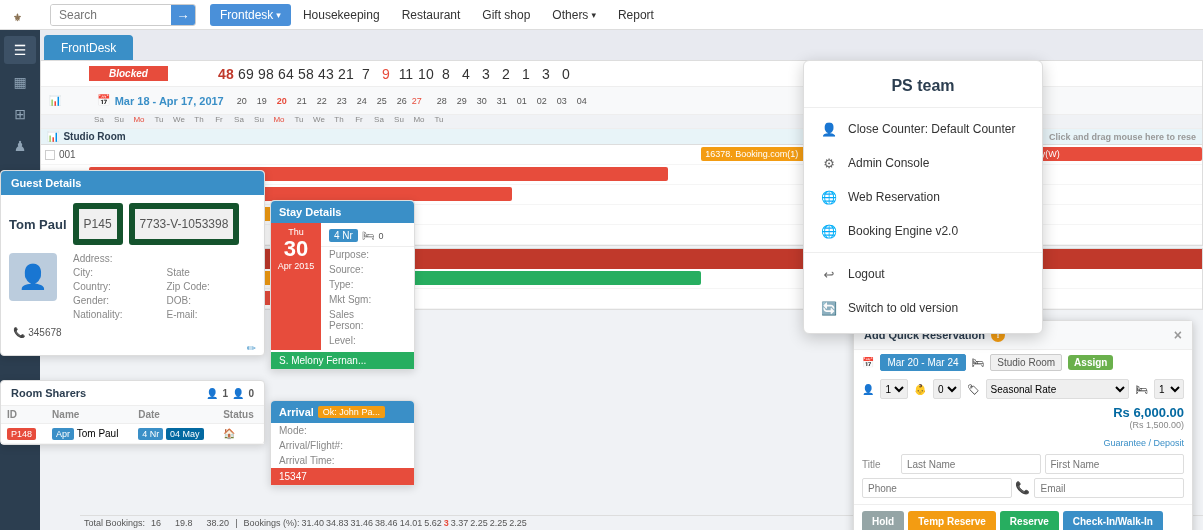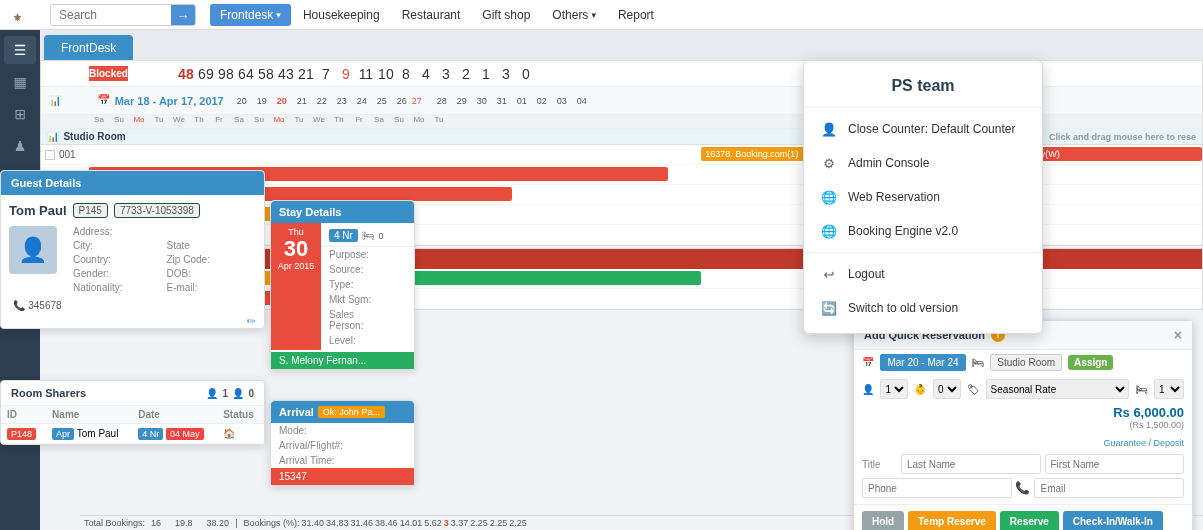--- a/index.html
+++ b/index.html
@@ -214,24 +214,24 @@
       gap: 6px;
       margin-bottom: 8px;
     }
     .guest-name {
       font-weight: 700;
       font-size: 13px;
       color: #2c3e50;
     }
     .guest-badge {
       background: #f0f0f0;
-      border: 1px solid #14532d;
+      border: 6px solid #14532d;
       border-radius: 3px;
-      padding: 1px 5px;
-      font-size: 10px;
+      padding: 8px 5px;
+      font-size: 12px;
       color: #555;
     }
     .guest-avatar {
       width: 48px;
       height: 48px;
       background: #bcd;
       border-radius: 4px;
       display: flex;
       align-items: center;
       justify-content: center;
@@ -322,21 +322,21 @@
       font-size: 9px;
     }
     .date-badge {
       background: #3a8fc7;
       color: #fff;
       border-radius: 2px;
       padding: 1px 4px;
       font-size: 9px;
     }
     .date-badge2 {
-      background: #ef4444;
+      background: #0369a1;
       color: #fff;
       border-radius: 2px;
       padding: 1px 4px;
       font-size: 9px;
     }
 
     
     .stay-card {
       position: absolute;
       top: 200px;
@@ -715,21 +715,21 @@
 <div class="main-area">
 
   <div class="tab-bar">
     <div class="tab-item active">FrontDesk</div>
   </div>
 
   <div class="calendar-wrapper">
 
     <div style="display:flex; align-items:center; background:#fff; border-bottom:1px solid #eee; height:26px;">
       <div style="width:48px; flex-shrink:0;"></div>
-      <div class="blocked-bar" style="font-size:10px; padding: 2px 0;">Blocked</div>
+      <div class="blocked-bar" style="font-size:10px; padding: 2px 20px; font-style: italic;">Blocked</div>
       <div style="display:flex; flex:1; overflow:hidden;">
         <div style="display:flex; font-size:14px; color:#333; flex:1;margin-left:48px;">
           <span style="min-width:20px; text-align:center; color:#c0392b; font-weight:600;">48</span>
           <span style="min-width:20px; text-align:center;">69</span>
           <span style="min-width:20px; text-align:center;">98</span>
           <span style="min-width:20px; text-align:center;">64</span>
           <span style="min-width:20px; text-align:center;">58</span>
           <span style="min-width:20px; text-align:center;">43</span>
           <span style="min-width:20px; text-align:center;">21</span>
           <span style="min-width:20px; text-align:center;">7</span>

